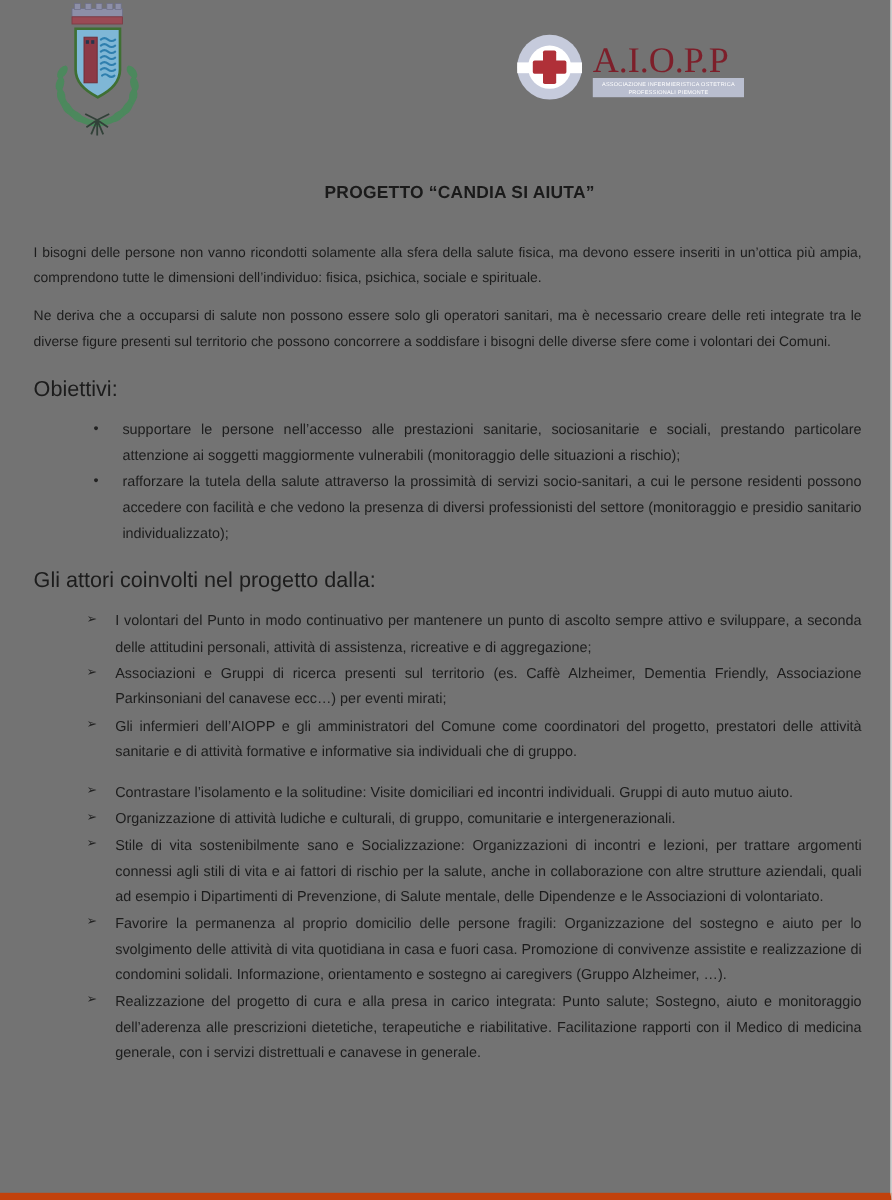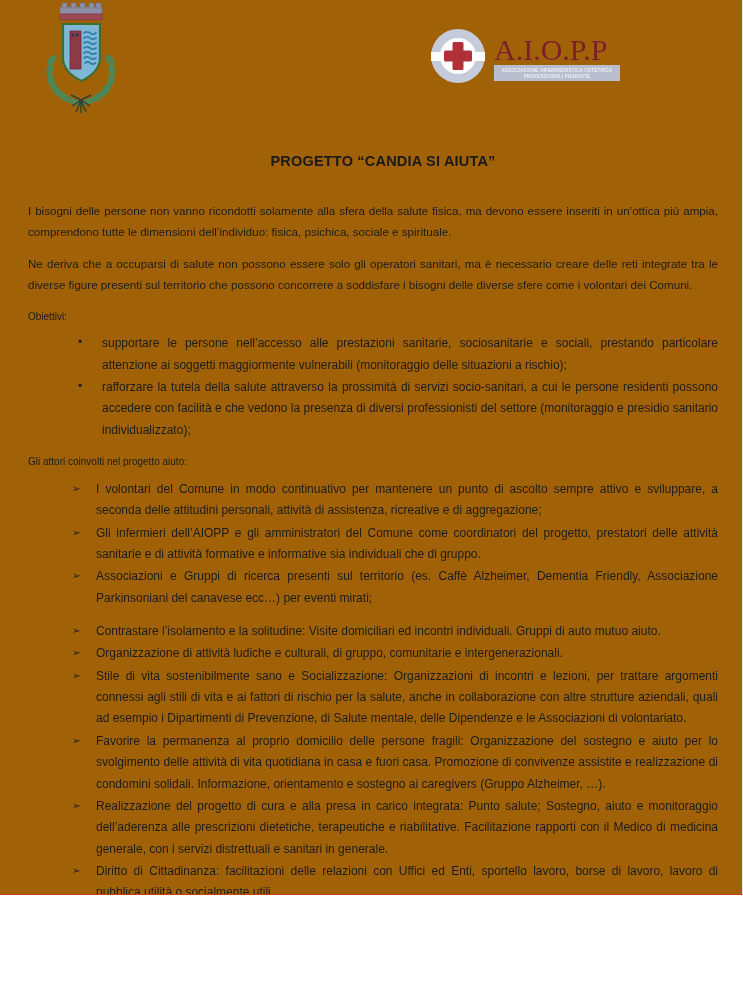--- a/index.html
+++ b/index.html
@@ -7,26 +7,26 @@
     margin: 0;
     padding: 0;
     background: #fff;
   }
   body {
     font-family: "Liberation Sans", sans-serif;
   }
   .page {
     position: relative;
     width: 743px;
-    height: 895px;
-    background: #a16207;
+    height: 1000px;
+    background: #737373;
     overflow: hidden;
     box-sizing: border-box;
     border-right: 1px solid #e4e4e4;
-    border-bottom: 1px solid #c2410c;
+    border-bottom: 6px solid #c2410c;
   }
 
   
   .header {
     position: relative;
     height: 118px;
   }
 
   .crest {
     position: absolute;
@@ -63,21 +63,21 @@
 
   p.para {
     font-size: 11.6px;
     line-height: 1.78;
     color: #1c1c1c;
     text-align: justify;
     margin: 0 0 12px 0;
   }
 
   p.lead-in {
-    font-size: 10px;
+    font-size: 18px;
     line-height: 1.78;
     color: #1c1c1c;
     margin: 0 0 8px 0;
   }
 
   ul.dot-list, ul.arrow-list {
     list-style: none;
     margin: 0 0 12px 0;
     padding: 0;
   }
@@ -200,31 +200,30 @@
 
     <p class="para">I bisogni delle persone non vanno ricondotti solamente alla sfera della salute fisica, ma devono essere inseriti in un’ottica più ampia, comprendono tutte le dimensioni dell’individuo: fisica, psichica, sociale e spirituale.</p>
     <p class="para">Ne deriva che a occuparsi di salute non possono essere solo gli operatori sanitari, ma è necessario creare delle reti integrate tra le diverse figure presenti sul territorio che possono concorrere a soddisfare i bisogni delle diverse sfere come i volontari dei Comuni.</p>
 
     <p class="lead-in">Obiettivi:</p>
     <ul class="dot-list">
       <li>supportare le persone nell’accesso alle prestazioni sanitarie, sociosanitarie e sociali, prestando particolare attenzione ai soggetti maggiormente vulnerabili (monitoraggio delle situazioni a rischio);</li>
       <li>rafforzare la tutela della salute attraverso la prossimità di servizi socio-sanitari, a cui le persone residenti possono accedere con facilità e che vedono la presenza di diversi professionisti del settore (monitoraggio e presidio sanitario individualizzato);</li>
     </ul>
 
-    <p class="lead-in">Gli attori coinvolti nel progetto aiuto:</p>
+    <p class="lead-in">Gli attori coinvolti nel progetto dalla:</p>
     <ul class="arrow-list">
-      <li>I volontari del Comune in modo continuativo per mantenere un punto di ascolto sempre attivo e sviluppare, a seconda delle attitudini personali, attività di assistenza, ricreative e di aggregazione;</li>
+      <li>I volontari del Punto in modo continuativo per mantenere un punto di ascolto sempre attivo e sviluppare, a seconda delle attitudini personali, attività di assistenza, ricreative e di aggregazione;</li>
+      <li>Associazioni e Gruppi di ricerca presenti sul territorio (es. Caffè Alzheimer, Dementia Friendly, Associazione Parkinsoniani del canavese ecc…) per eventi mirati;</li>
       <li>Gli infermieri dell’AIOPP e gli amministratori del Comune come coordinatori del progetto, prestatori delle attività sanitarie e di attività formative e informative sia individuali che di gruppo.</li>
-      <li>Associazioni e Gruppi di ricerca presenti sul territorio (es. Caffè Alzheimer, Dementia Friendly, Associazione Parkinsoniani del canavese ecc…) per eventi mirati;</li>
     </ul>
 
     <ul class="arrow-list">
       <li>Contrastare l’isolamento e la solitudine: Visite domiciliari ed incontri individuali. Gruppi di auto mutuo aiuto.</li>
       <li>Organizzazione di attività ludiche e culturali, di gruppo, comunitarie e intergenerazionali.</li>
       <li>Stile di vita sostenibilmente sano e Socializzazione: Organizzazioni di incontri e lezioni, per trattare argomenti connessi agli stili di vita e ai fattori di rischio per la salute, anche in collaborazione con altre strutture aziendali, quali ad esempio i Dipartimenti di Prevenzione, di Salute mentale, delle Dipendenze e le Associazioni di volontariato.</li>
       <li>Favorire la permanenza al proprio domicilio delle persone fragili: Organizzazione del sostegno e aiuto per lo svolgimento delle attività di vita quotidiana in casa e fuori casa. Promozione di convivenze assistite e realizzazione di condomini solidali. Informazione, orientamento e sostegno ai caregivers (Gruppo Alzheimer, …).</li>
-      <li>Realizzazione del progetto di cura e alla presa in carico integrata: Punto salute; Sostegno, aiuto e monitoraggio dell’aderenza alle prescrizioni dietetiche, terapeutiche e riabilitative. Facilitazione rapporti con il Medico di medicina generale, con i servizi distrettuali e sanitari in generale.</li>
-      <li>Diritto di Cittadinanza: facilitazioni delle relazioni con Uffici ed Enti, sportello lavoro, borse di lavoro, lavoro di pubblica utilità o socialmente utili.</li>
+      <li>Realizzazione del progetto di cura e alla presa in carico integrata: Punto salute; Sostegno, aiuto e monitoraggio dell’aderenza alle prescrizioni dietetiche, terapeutiche e riabilitative. Facilitazione rapporti con il Medico di medicina generale, con i servizi distrettuali e canavese in generale.</li>
     </ul>
 
   </div>
 
 </div>
 
 </body></html>

